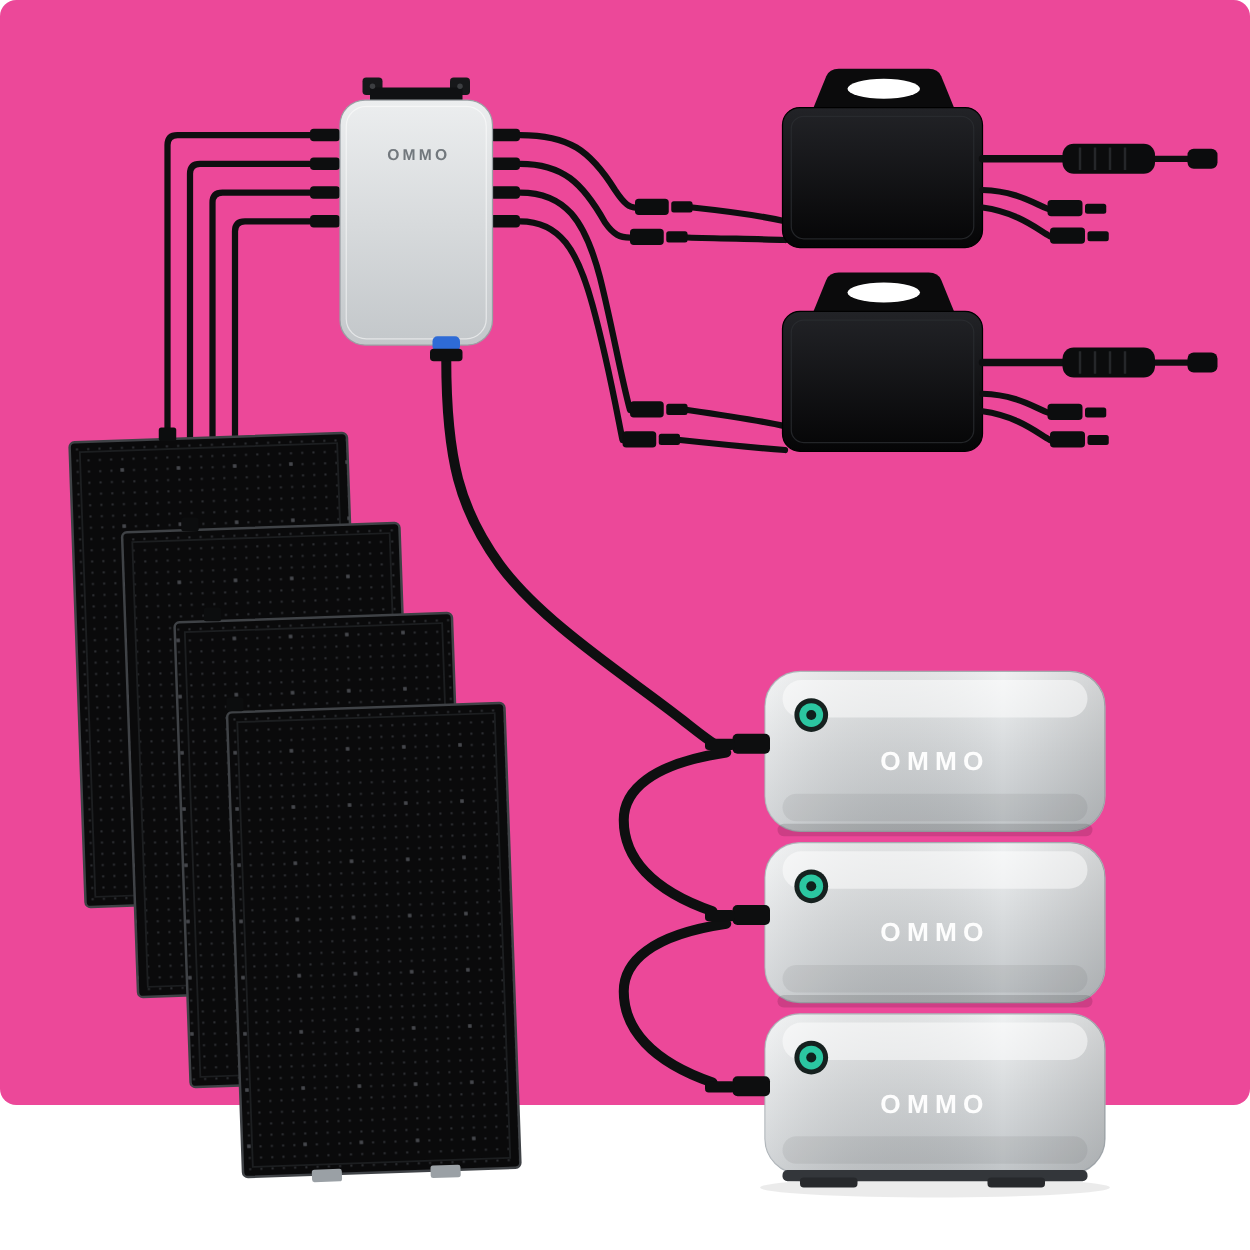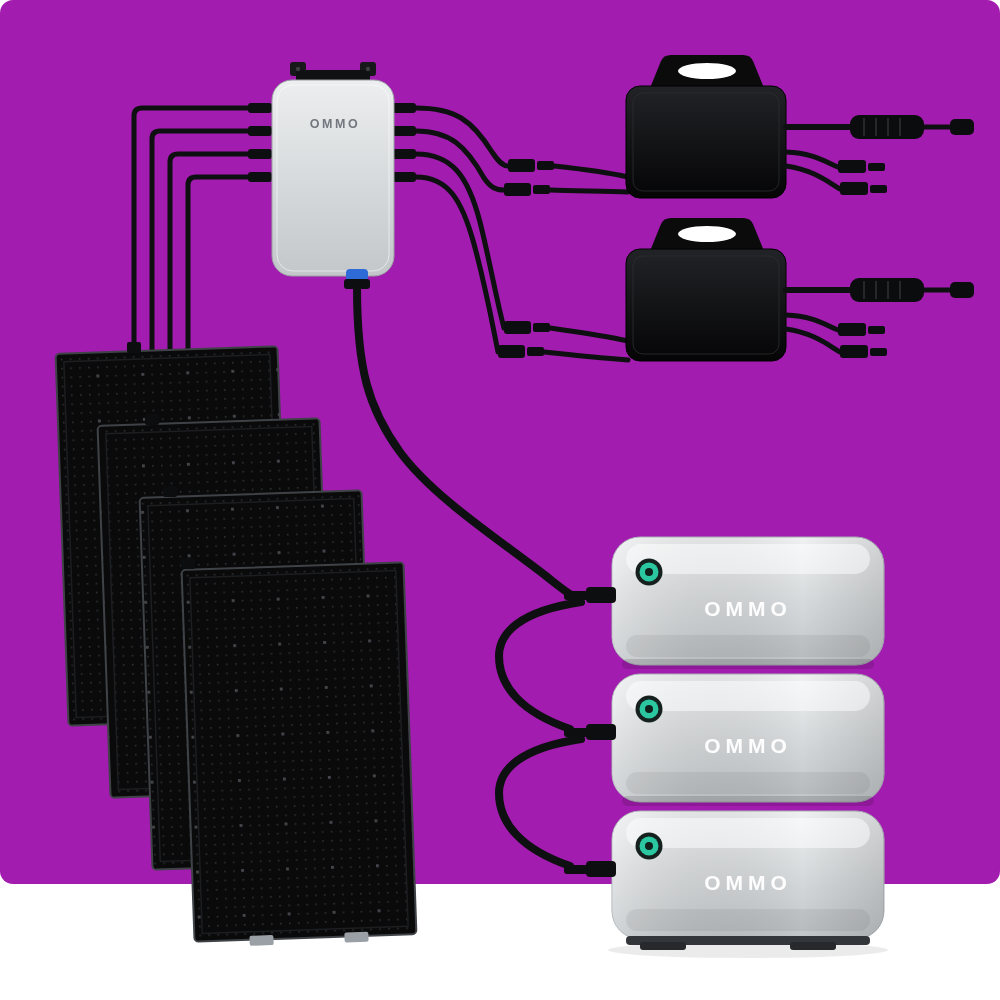--- a/index.html
+++ b/index.html
@@ -8,21 +8,21 @@
     background: #ffffff;
     width: 1000px;
     height: 1000px;
     overflow: hidden;
     font-family: "Liberation Sans", sans-serif;
   }
   .canvas {
     position: relative;
     width: 1000px;
     height: 884px;
-    background: #a21caf;
+    background: #ec4899;
     border-radius: 13px;
   }
   svg { display: block; }
   text {
     font-family: "Liberation Sans", sans-serif;
     font-weight: bold;
   }
 </style>
 </head>
 <body>

